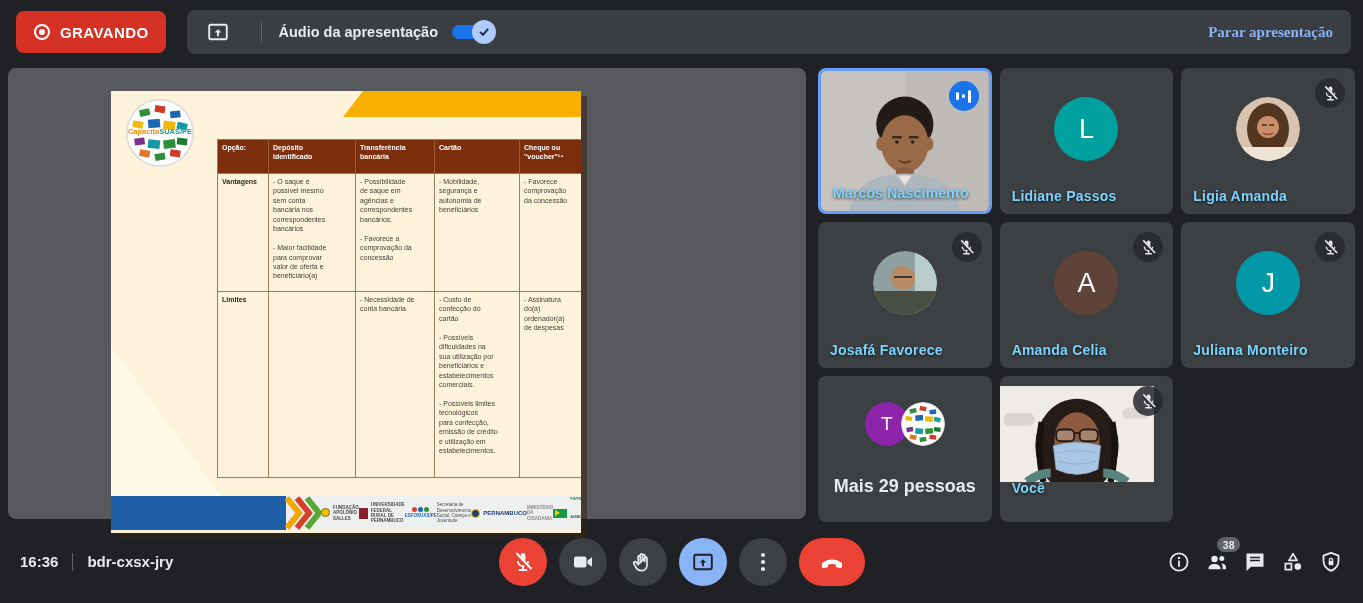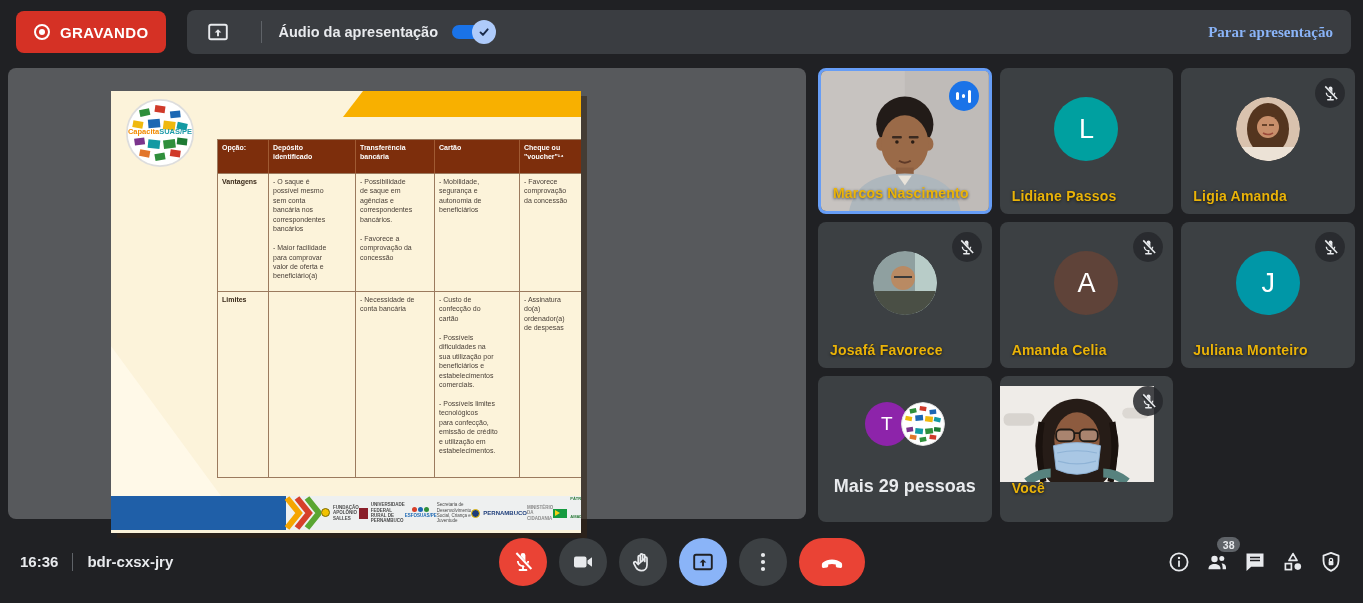--- a/index.html
+++ b/index.html
@@ -56,21 +56,21 @@
   .pe-txt { font-size:6px; font-weight:bold; color:#1d3d7a; }
   .br-flag { width:14px; height:9px; background:#159a3f; position:relative; flex:none; }
   .br-flag:before { content:""; position:absolute; left:2px; top:1.5px; border-left:5px solid #f7d117; border-top:3px solid transparent; border-bottom:3px solid transparent; }
   .br-big { font-size:6.5px; font-weight:bold; color:#2a7a3a; line-height:1.1; }
   .br-small { font-size:4px; color:#2a7a3a; font-weight:bold; }
 
   
   .pgrid { flex:1; margin-left:12px; display:grid; grid-template-columns:repeat(3,1fr); grid-auto-rows:146px; gap:8px; }
   .tile { position:relative; background:#3c4043; border-radius:8px; overflow:hidden; cursor:pointer; }
   .tile.speaking { border:3px solid #669df6; }
-  .tile-name { position:absolute; left:12px; bottom:10px; font-size:14px; font-weight:bold; color:#eab308; text-shadow:0 1px 3px rgba(0,0,0,.7); letter-spacing:.2px; }
+  .tile-name { position:absolute; left:12px; bottom:10px; font-size:14px; font-weight:bold; color:#7dd3fc; text-shadow:0 1px 3px rgba(0,0,0,.7); letter-spacing:.2px; }
   .tile video, .tile .vfill { position:absolute; inset:0; width:100%; height:100%; }
   .avatar { position:absolute; left:50%; top:42%; transform:translate(-50%,-50%); width:64px; height:64px; border-radius:50%; display:flex; align-items:center; justify-content:center; font-size:27px; color:#fff; }
   .avatar-img { position:absolute; left:50%; top:42%; transform:translate(-50%,-50%); width:64px; height:64px; border-radius:50%; }
   .chip { position:absolute; top:10px; right:10px; width:30px; height:30px; border-radius:50%; background:rgba(38,40,43,.85); display:flex; align-items:center; justify-content:center; --gap:#2a2d30; }
   .chip svg { width:19px; height:19px; color:#e8eaed; }
   .chip.audio { background:#1a73e8; display:flex; gap:2.5px; align-items:center; justify-content:center; }
   .chip.audio i { width:3.5px; background:#fff; border-radius:2px; display:block; }
   .tile.overflow-tile { display:flex; flex-direction:column; align-items:center; justify-content:center; }
   .ov-avatars { display:flex; align-items:center; }
   .ov-avatars .ova { width:44px; height:44px; border-radius:50%; display:flex; align-items:center; justify-content:center; font-size:19px; color:#fff; }

